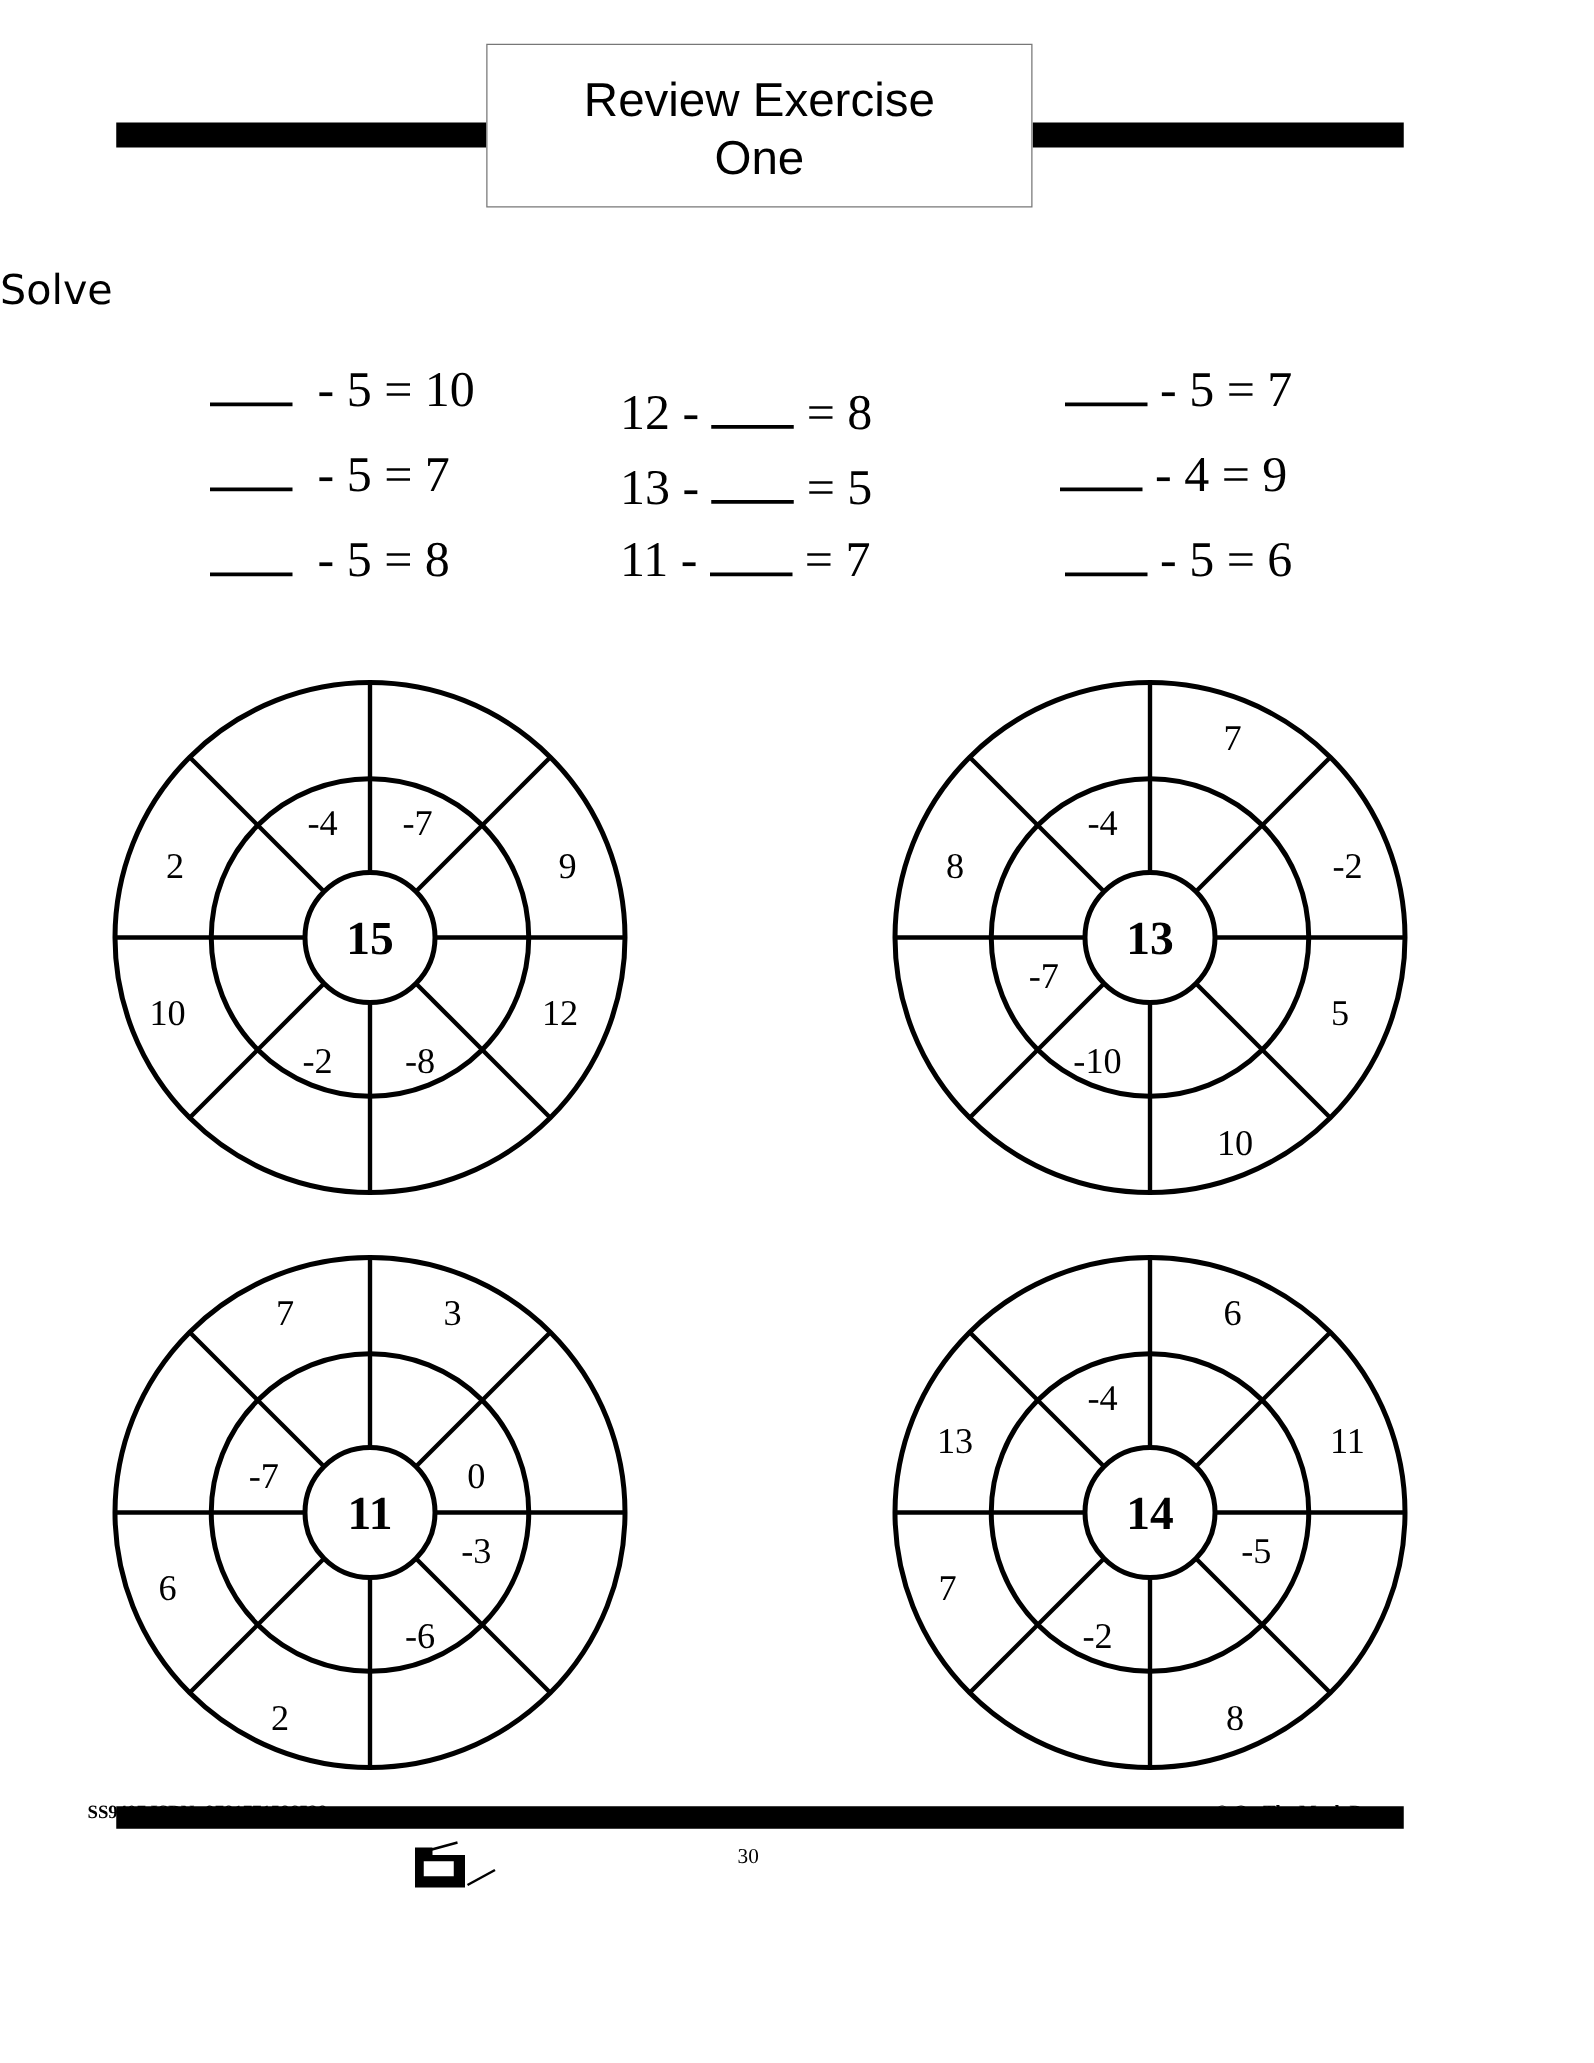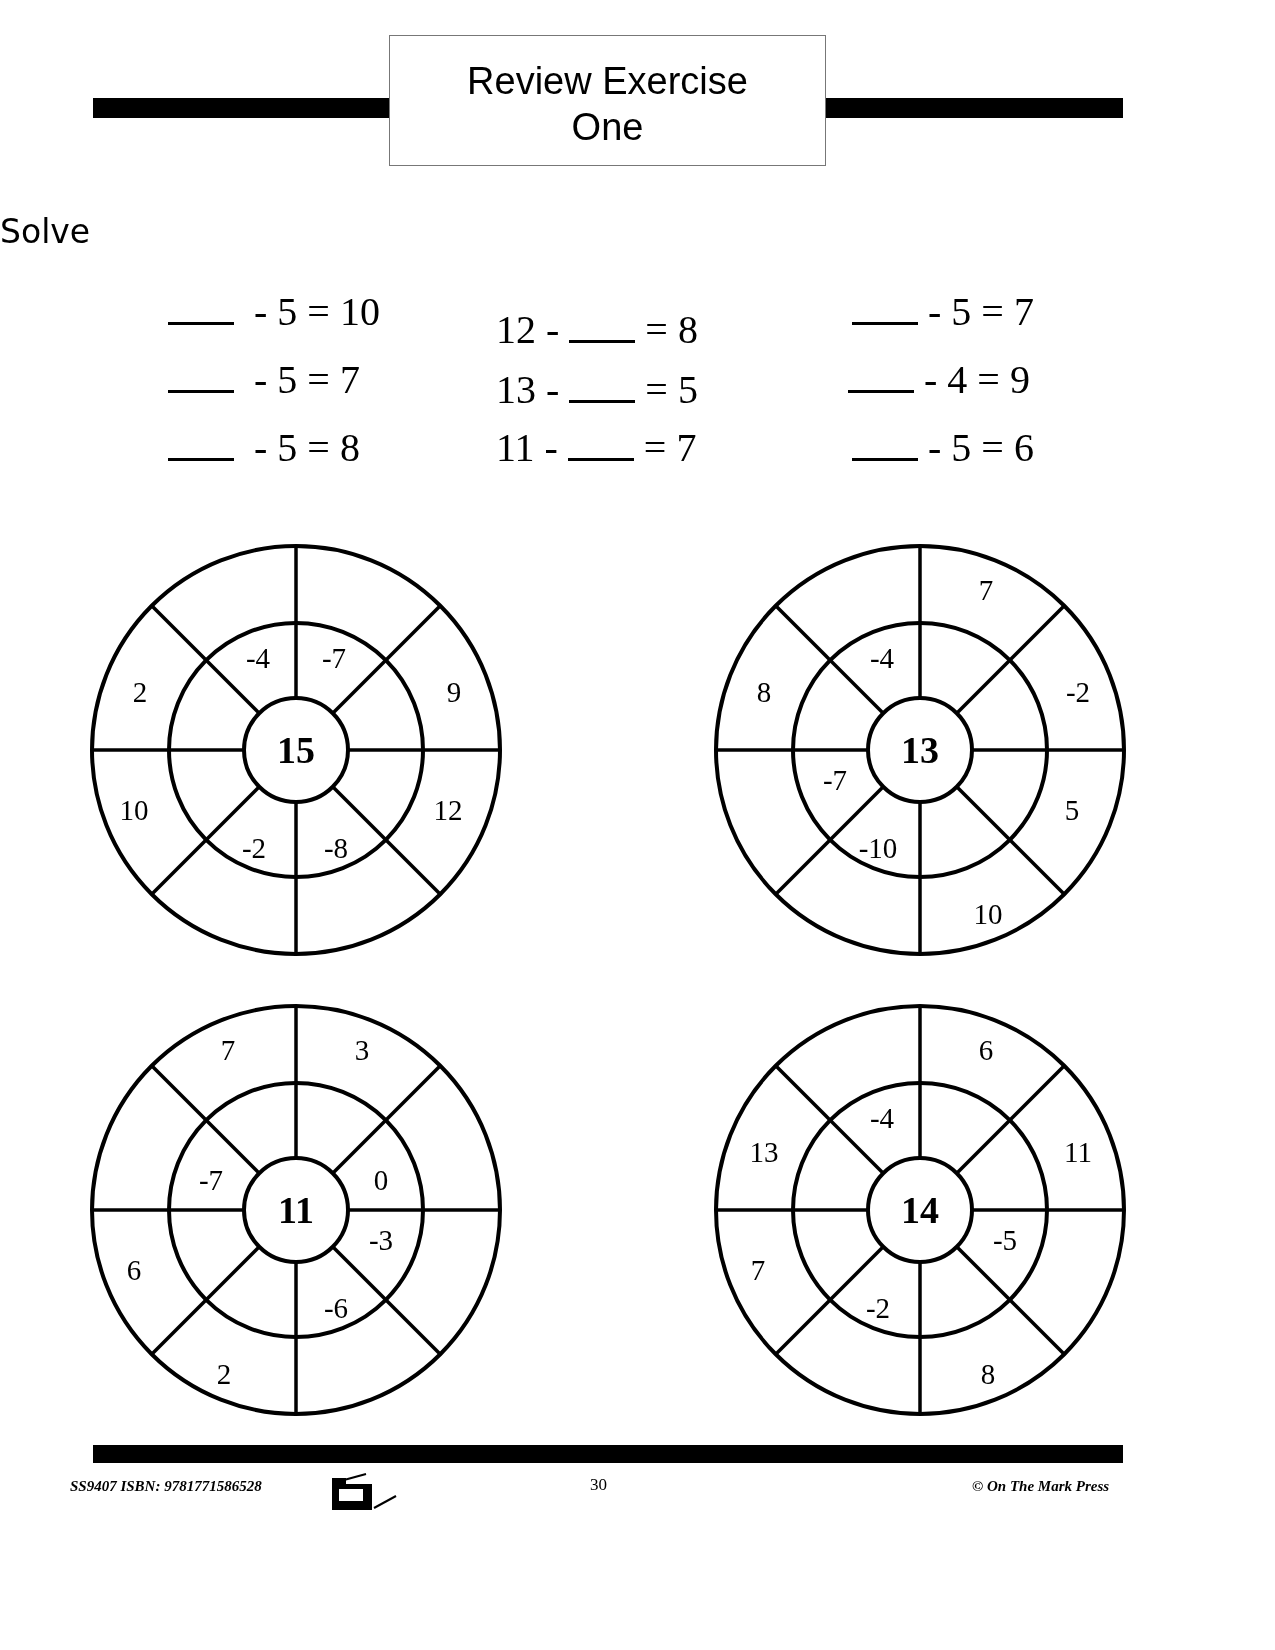--- a/index.html
+++ b/index.html
@@ -4,21 +4,21 @@
 <style>
   html,body{margin:0;padding:0;background:#fff;}
   body{width:1275px;height:1650px;position:relative;overflow:hidden;font-family:"Liberation Sans",sans-serif;color:#000;}
   .bar{position:absolute;background:#000;}
   .title-box{position:absolute;left:389px;top:35px;width:437px;height:131px;border:1px solid #777;background:#fff;box-sizing:border-box;display:flex;flex-direction:column;align-items:center;justify-content:flex-start;padding-top:22px;}
   .title-line{font-family:"Liberation Sans",sans-serif;font-size:38px;line-height:46px;text-align:center;}
   .solve{position:absolute;left:0;width:1215px;top:212px;text-align:left;font-family:"DejaVu Sans",sans-serif;font-size:33px;}
   .eq{position:absolute;font-family:Liberation Serif, serif;font-size:40px;line-height:48px;white-space:pre;}
   .blank{display:inline-block;border-bottom:3px solid #000;height:36px;vertical-align:baseline;}
   svg text{font-family:"Liberation Serif",serif;}
-  .footer{position:absolute;top:1478px;font-family:"Liberation Serif",serif;font-weight:bold;font-size:15px;font-style:italic;}
+  .footer{position:absolute;top:1442px;font-family:"Liberation Serif",serif;font-weight:bold;font-size:15px;}
   .pageno{position:absolute;top:1475px;left:590px;font-family:"Liberation Serif",serif;font-size:17px;}
 </style>
 </head>
 <body>
 
 <div class="bar" style="left:93px;top:98px;width:297px;height:20px;"></div>
 <div class="bar" style="left:826px;top:98px;width:297px;height:20px;"></div>
 <div class="title-box">
   <div class="title-line">Review Exercise</div>
   <div class="title-line">One</div>

